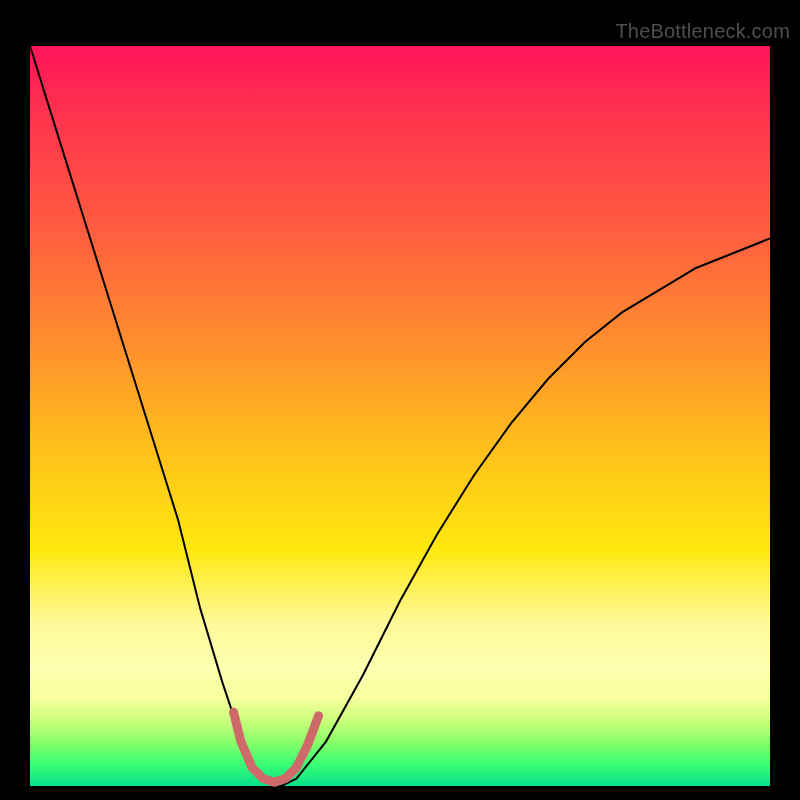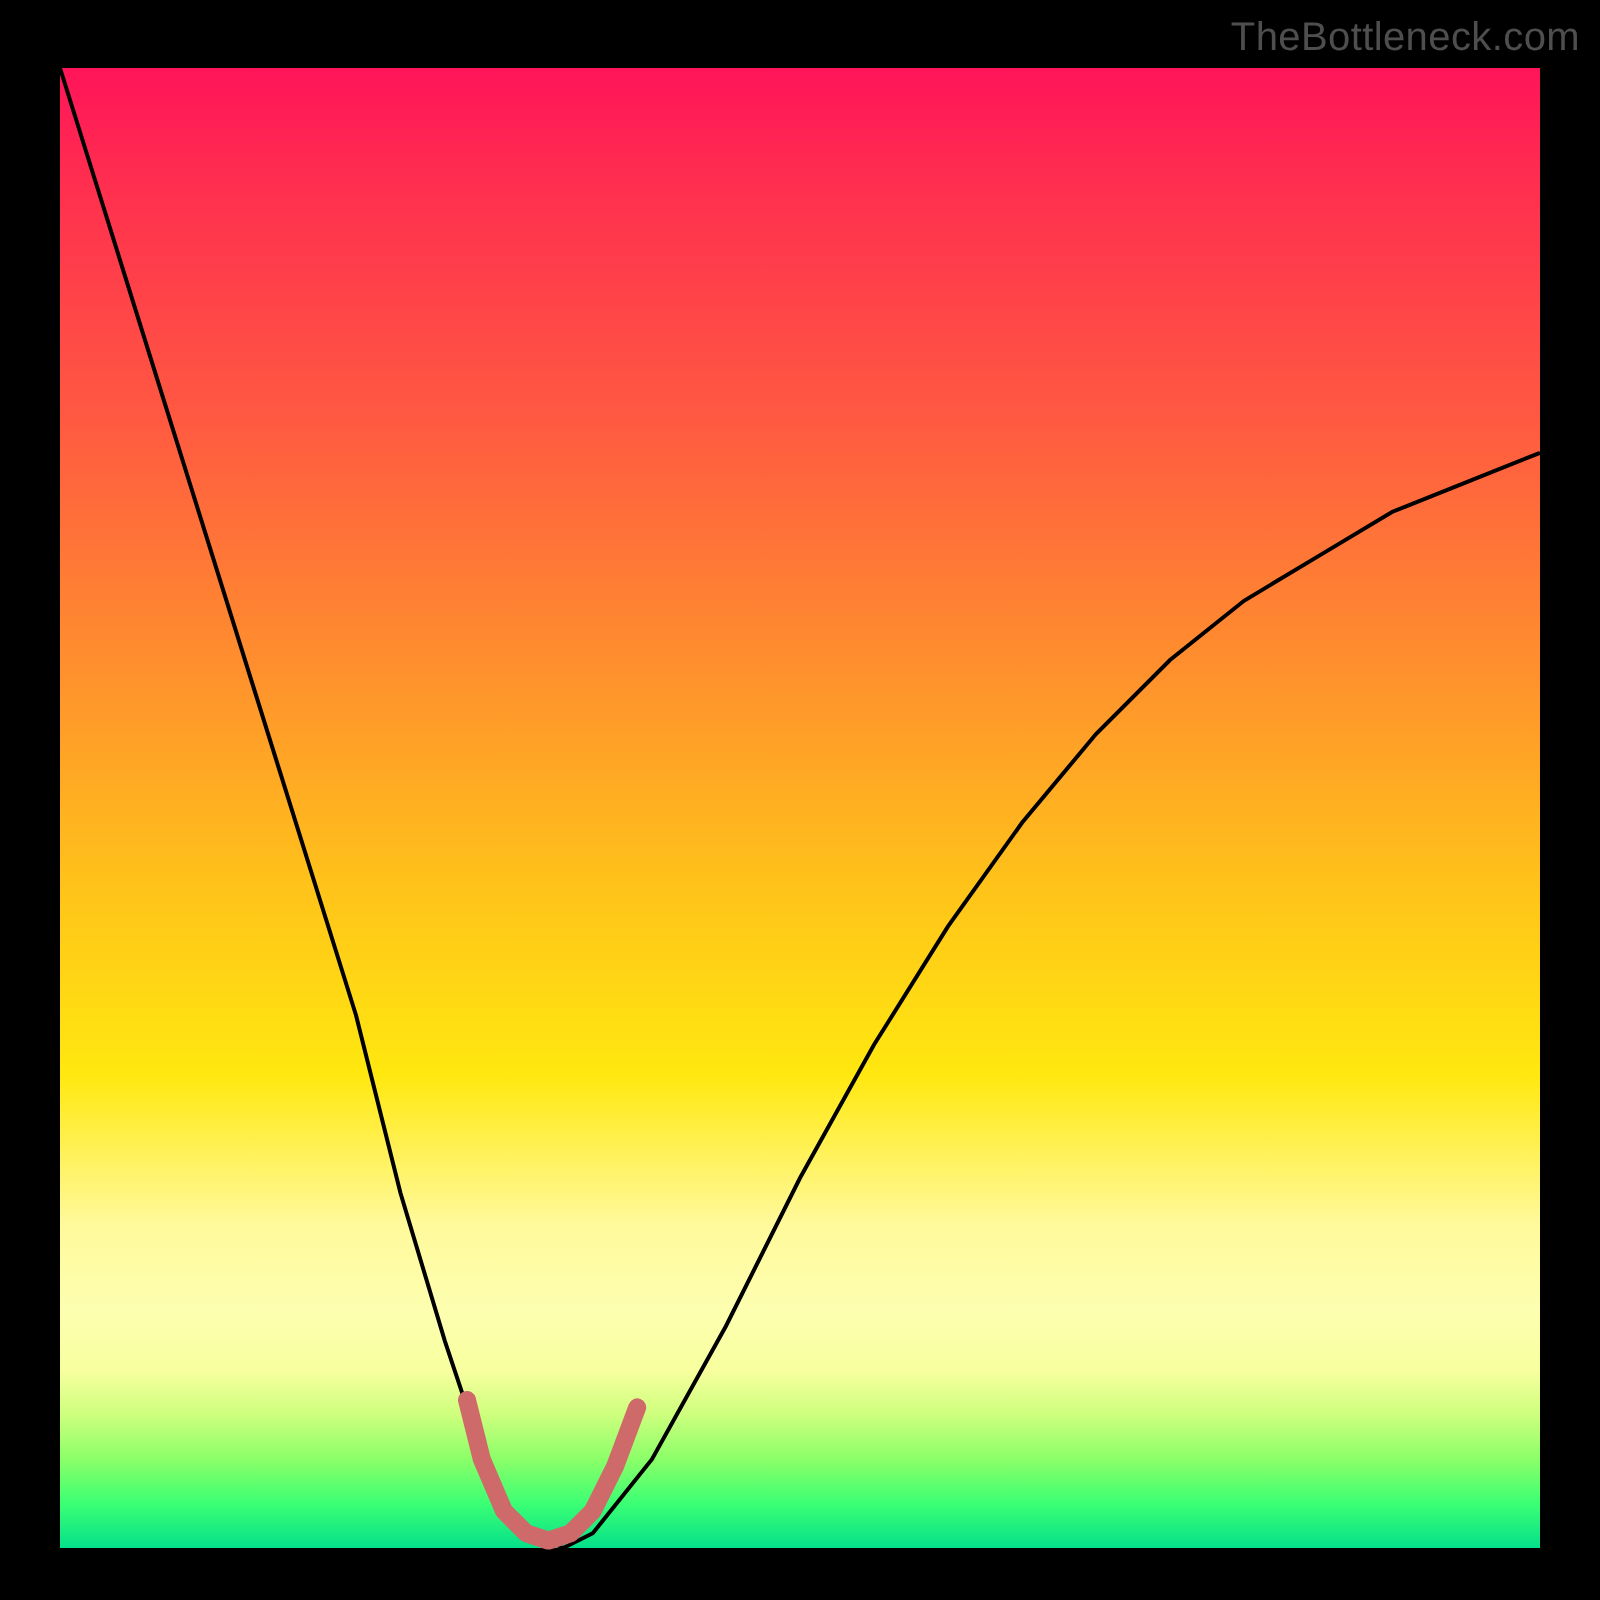--- a/index.html
+++ b/index.html
@@ -7,21 +7,21 @@
     padding: 0;
     width: 800px;
     height: 800px;
     background: #000;
     font-family: Arial, Helvetica, sans-serif;
     overflow: hidden;
   }
   .frame {
     position: absolute;
     left: 0;
-    top: 4px;
+    top: 16px;
     width: 800px;
     height: 652px;
     background: #000;
   }
   .plot {
     position: absolute;
     left: 30px;
     top: 30px;
     width: 740px;
     height: 740px;

